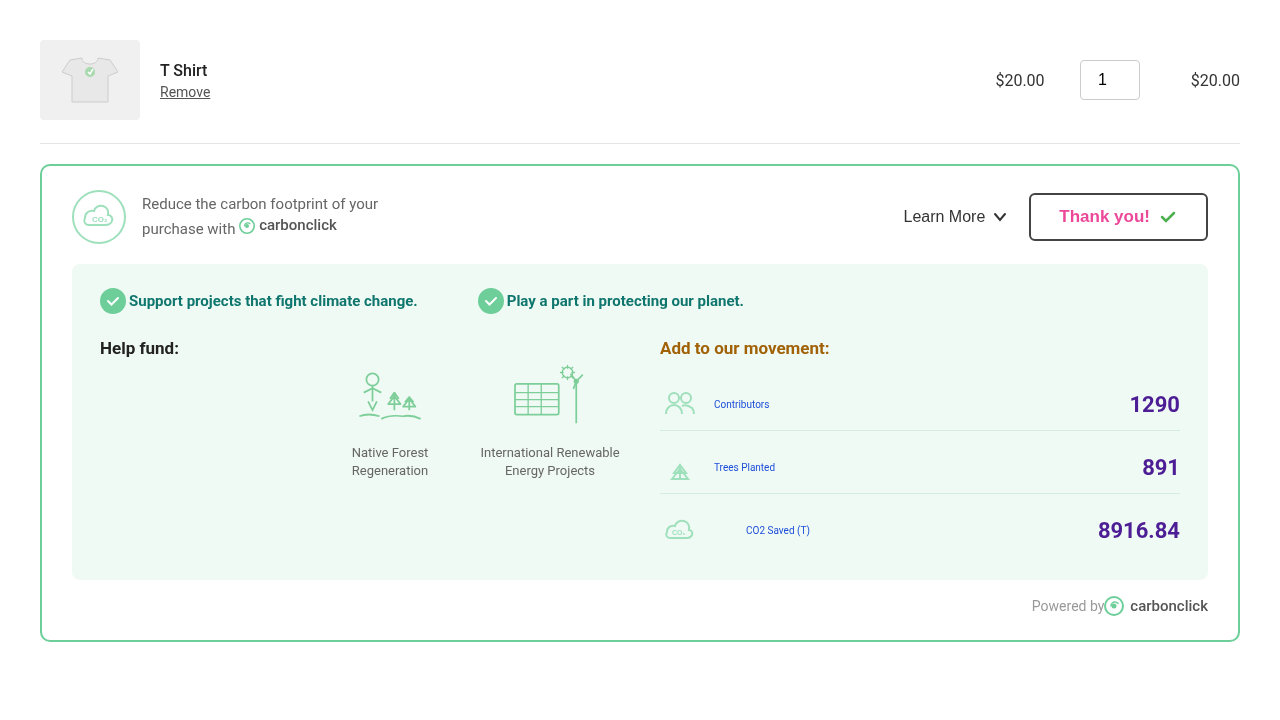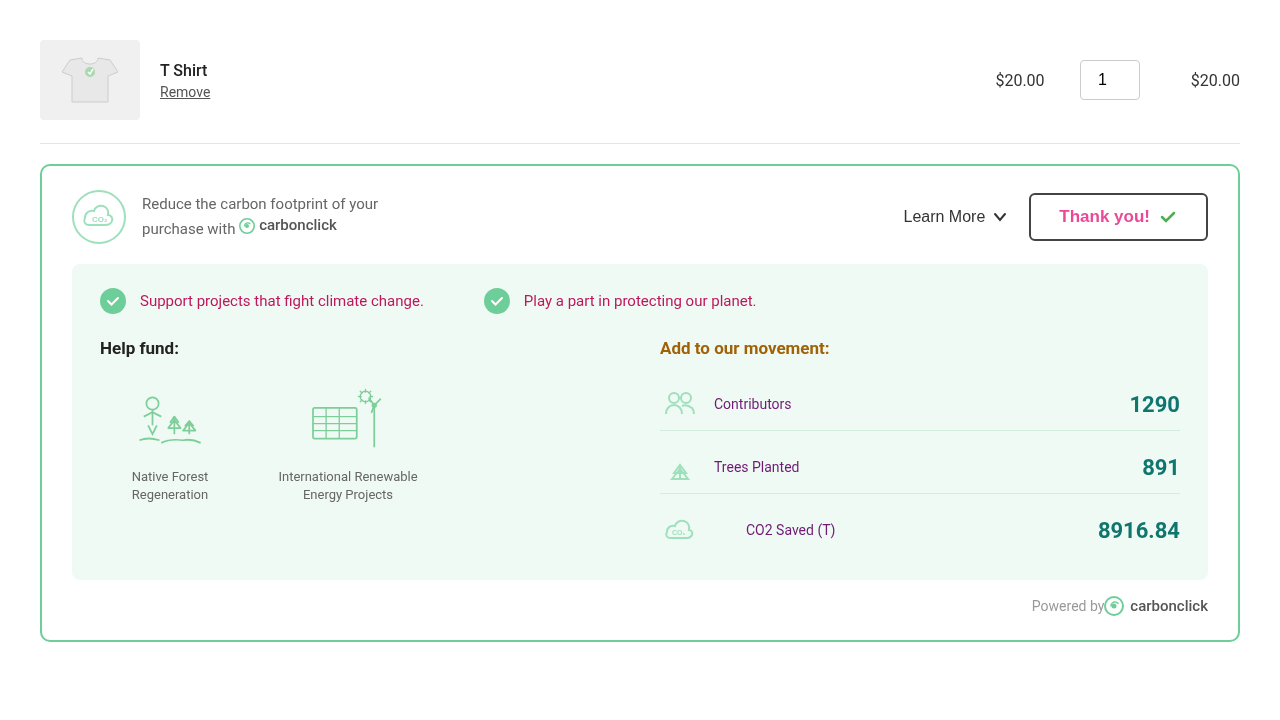--- a/index.html
+++ b/index.html
@@ -163,23 +163,24 @@
       padding: 24px 28px;
     }
     .widget-checks {
       display: flex;
       gap: 60px;
       margin-bottom: 24px;
     }
     .check-item {
       display: flex;
       align-items: center;
-      gap: 14px;
-      color: #be185d;
+      gap: 3px;
+      color: #0f766e;
       font-size: 15px;
+      font-weight: bold;
     }
     .check-circle {
       width: 26px;
       height: 26px;
       border-radius: 50%;
       background: #6dce99;
       display: flex;
       align-items: center;
       justify-content: center;
       flex-shrink: 0;
@@ -193,25 +194,26 @@
       display: flex;
       gap: 40px;
     }
     .help-fund {
       flex: 1;
     }
     .help-fund-title {
       font-size: 17px;
       font-weight: 700;
       color: #222;
-      margin-bottom: 28px;
+      margin-bottom: 4px;
     }
     .fund-projects {
       display: flex;
-      gap: 38px;
+      gap: 20px;
+      justify-content: flex-end;
     }
     .fund-project {
       display: flex;
       flex-direction: column;
       align-items: center;
       gap: 12px;
       max-width: 140px;
     }
     .fund-project svg {
       width: 90px;
@@ -253,27 +255,27 @@
       display: flex;
       align-items: center;
       justify-content: center;
     }
     .stat-icon svg {
       width: 36px;
       height: 36px;
     }
     .stat-label {
       flex: 1;
-      font-size: 14px;
-      color: #701a75;
+      font-size: 10px;
+      color: #1d4ed8;
     }
     .stat-value {
       font-size: 22px;
       font-weight: 700;
-      color: #0f766e;
+      color: #4c1d95;
       text-align: center;
     }
 
     .widget-footer {
       display: flex;
       justify-content: flex-end;
       align-items: center;
       margin-top: 16px;
       font-size: 14px;
       color: #999;

